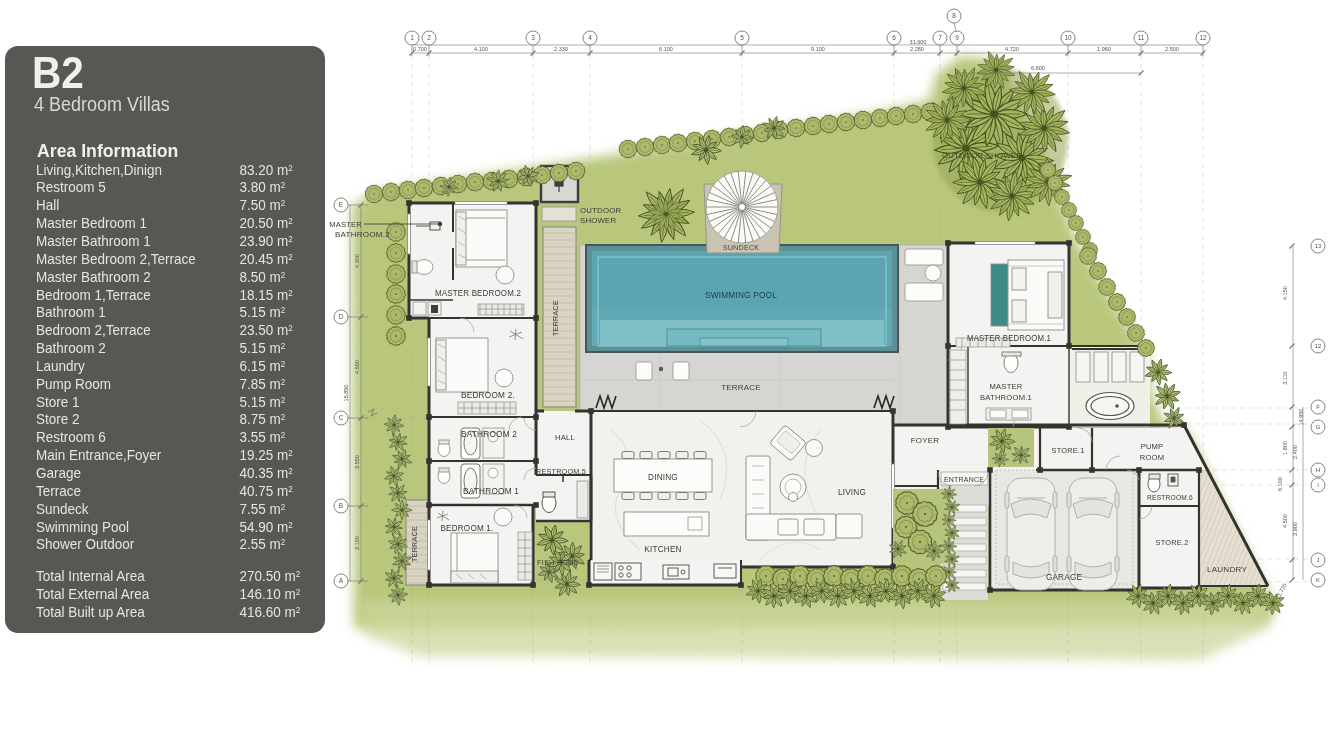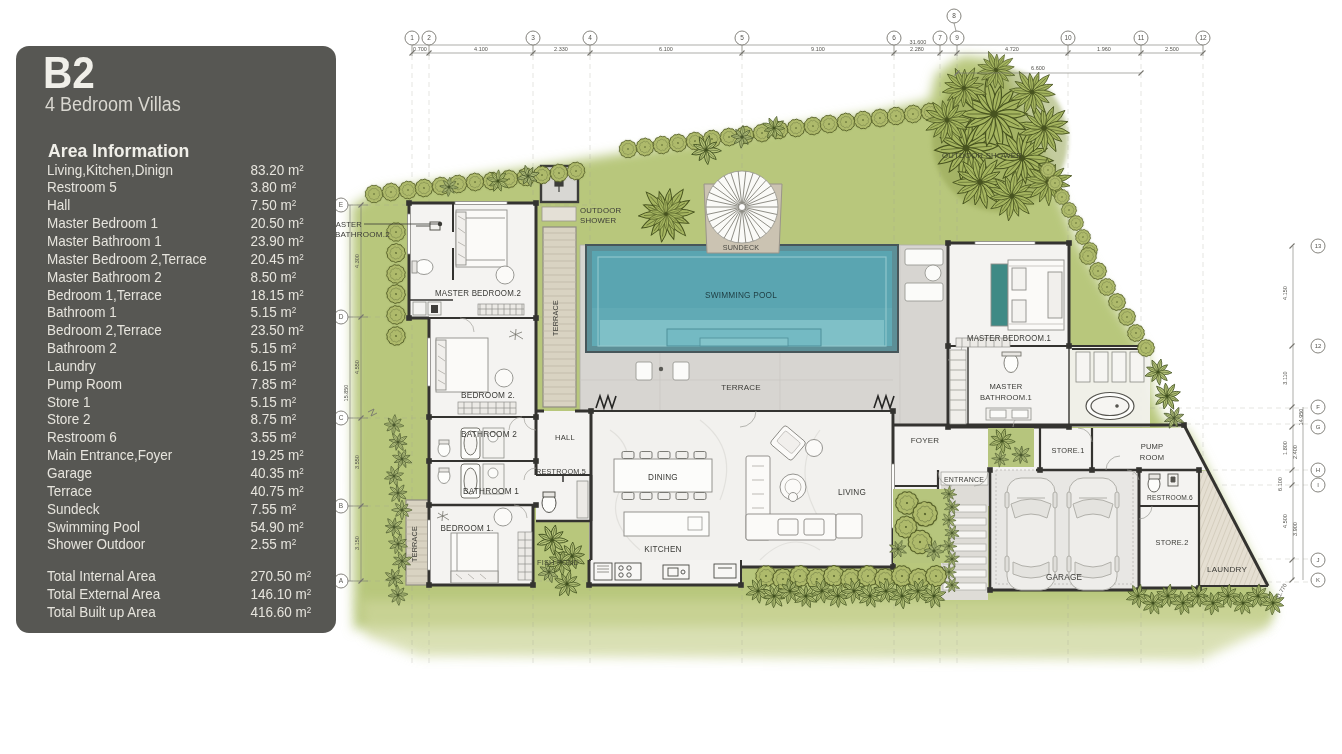--- a/index.html
+++ b/index.html
@@ -1,17 +1,17 @@
 <!DOCTYPE html>
 <html><head><meta charset="utf-8"><style>
 html,body{margin:0;padding:0;background:#fff;width:1342px;height:754px;overflow:hidden}
 *{box-sizing:border-box}
 .stage{position:relative;width:1342px;height:754px;font-family:"Liberation Sans",sans-serif}
 .plan{position:absolute;left:0;top:0}
-.panel{position:absolute;left:16px;top:46px;width:320px;height:587px;background:#575753;border-radius:13px;color:#eceae5}
+.panel{position:absolute;left:5px;top:46px;width:320px;height:587px;background:#575753;border-radius:13px;color:#eceae5}
 .b2{position:absolute;left:27px;top:4px;font-size:45px;line-height:1;font-weight:bold;color:#f0efe9;transform:scaleX(0.9);transform-origin:left}
 .sub{position:absolute;left:29px;top:48px;font-size:20px;line-height:1;color:#d9d7d0;transform:scaleX(0.9);transform-origin:left}
 .ai{position:absolute;left:32px;top:95px;font-size:19px;line-height:1;font-weight:bold;color:#f0efe9;transform:scaleX(0.93);transform-origin:left}
 .row{position:absolute;left:31px;width:280px;height:18px;font-size:15px;line-height:18px;color:#e6e4dd;transform:scaleX(0.9);transform-origin:left;white-space:nowrap}
 .row .k{position:absolute;left:0}
 .row .v{position:absolute;left:226px;top:0}
 .row sup{font-size:9px;line-height:0;vertical-align:4px}
 </style></head>
 <body>
 <div class="stage">

